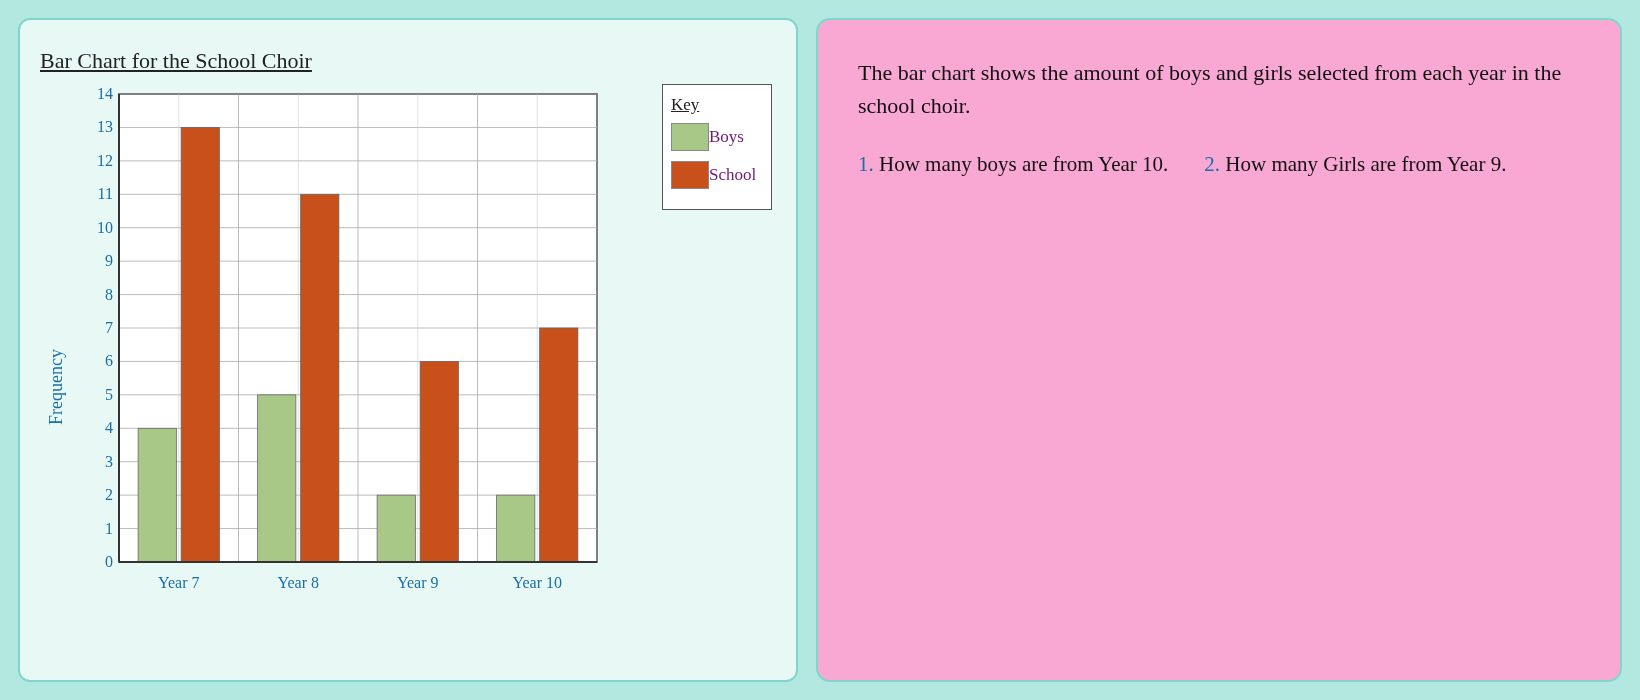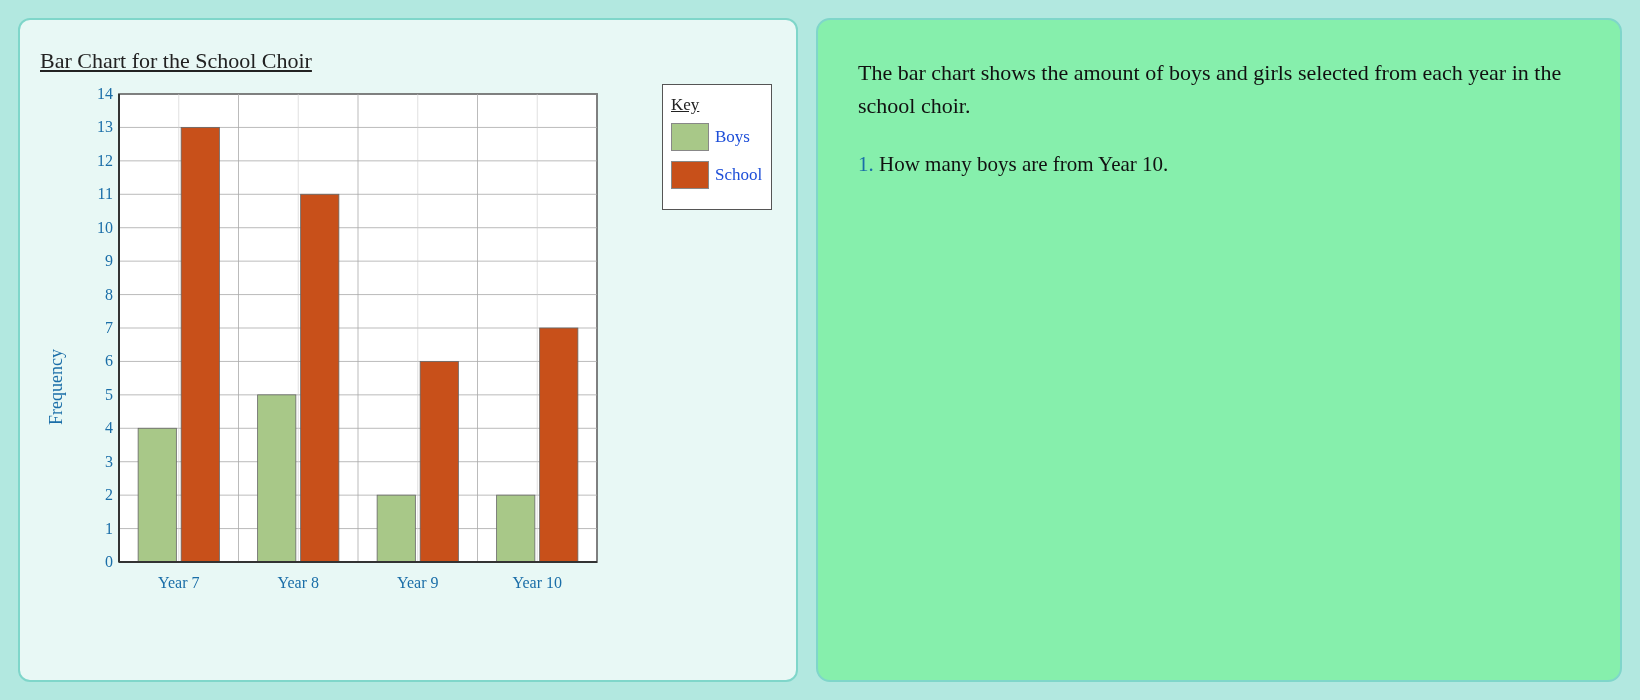--- a/index.html
+++ b/index.html
@@ -18,21 +18,21 @@
       background: #e8f8f5;
       border-radius: 12px;
       border: 2px solid #7fd6ca;
       padding: 28px 24px 20px 20px;
       display: flex;
       flex-direction: column;
       align-items: flex-start;
     }
     .right-panel {
       flex: 1;
-      background: #86efac;
+      background: #f9a8d4;
       border-radius: 14px;
       border: 2px solid #7fd6ca;
       padding: 36px 40px;
       display: flex;
       flex-direction: column;
       justify-content: flex-start;
     }
     .chart-title {
       font-size: 22px;
       color: #222;
@@ -79,24 +79,24 @@
     }
     .key-title {
       font-size: 17px;
       text-decoration: underline;
       margin-bottom: 8px;
       color: #222;
     }
     .key-item {
       display: flex;
       align-items: center;
-      gap: 6px;
+      gap: 0;
       margin-bottom: 10px;
       font-size: 17px;
-      color: #1d4ed8;
+      color: #701a75;
     }
     .key-swatch {
       width: 38px;
       height: 28px;
       border: 1px solid #888;
     }
     .boys-color { background: #a8c888; }
     .girls-color { background: #c8501a; }
 
     .description {
@@ -202,14 +202,18 @@
   </div>
 </div>
 
 <div class="right-panel">
   <p class="description">The bar chart shows the amount of boys and girls selected from each year in the school choir.</p>
   <div class="questions">
     <div class="question">
       <span class="question-number">1.</span>
       <span>How many boys are from Year 10.</span>
     </div>
+    <div class="question">
+      <span class="question-number">2.</span>
+      <span>How many Girls are from Year 9.</span>
+    </div>
   </div>
 </div>
 
 </body></html>

